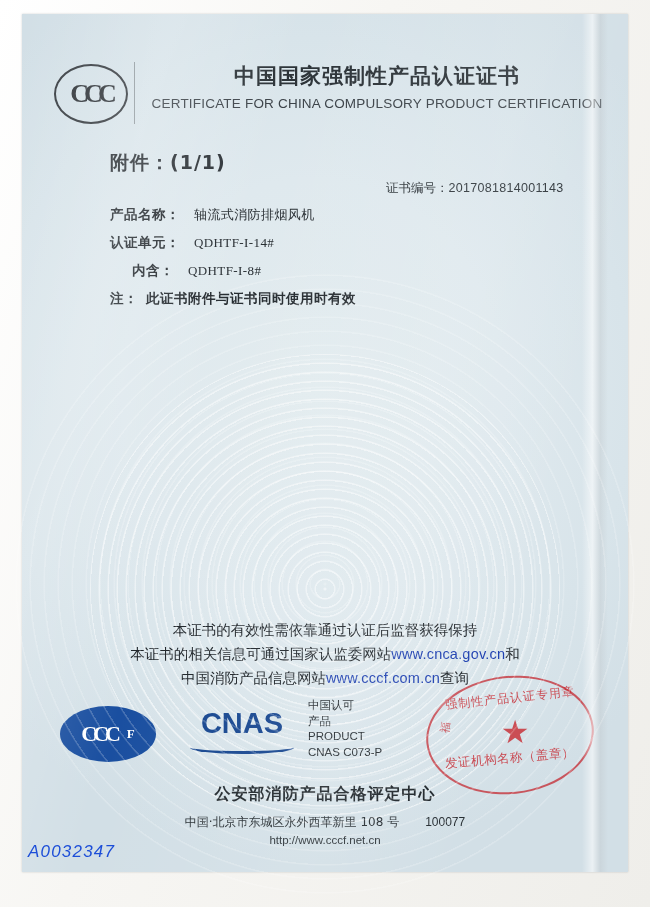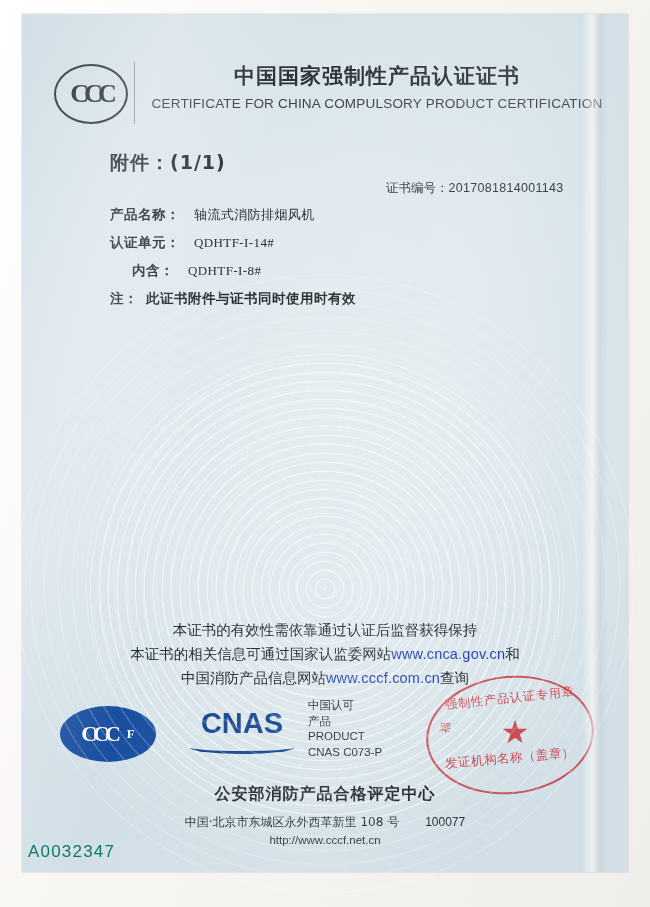--- a/index.html
+++ b/index.html
@@ -409,22 +409,23 @@
     font-size: 11.5px;
     color: #2b3237;
   }
 
   .serial {
     position: absolute;
     left: 28px;
     top: 842px;
     font-family: "Liberation Sans", sans-serif;
     font-size: 17px;
-    color: #0f766e;
+    color: #1d4ed8;
     letter-spacing: 1.2px;
+    font-style: italic;
   }
 </style>
 </head>
 <body>
 
 <div id="page">
   <div class="photo-bg"></div>
 
   <div class="paper">
 

